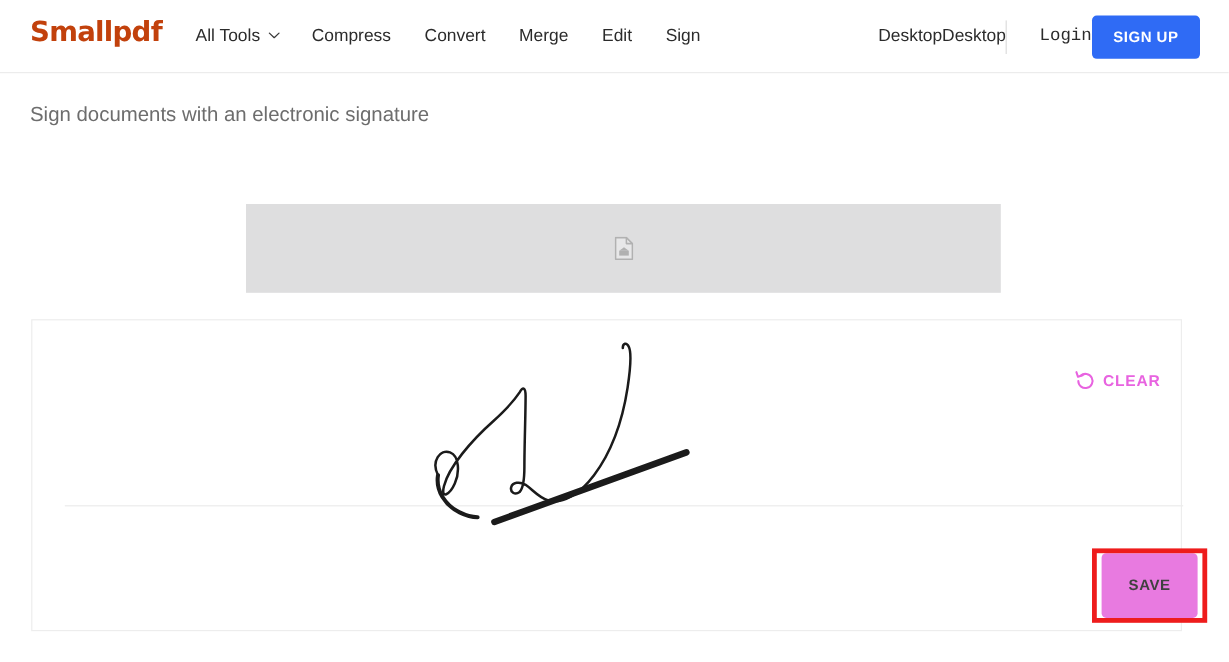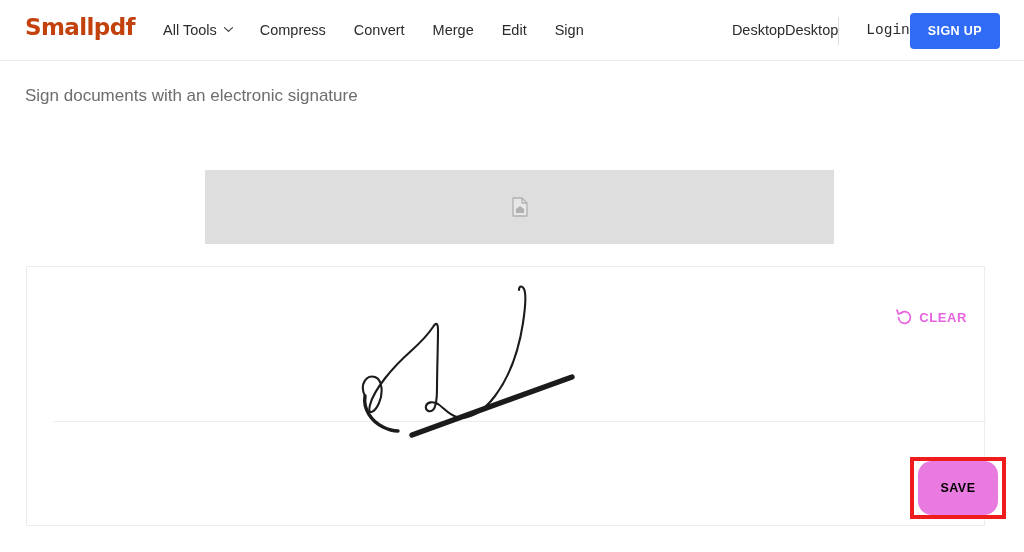--- a/index.html
+++ b/index.html
@@ -203,22 +203,22 @@
   }
 
   .save-btn {
     position: absolute;
     left: 918px;
     top: 461px;
     width: 80px;
     height: 54px;
     background: #e87ae0;
     border: none;
-    border-radius: 14px;
-    color: #000000;
+    border-radius: 4px;
+    color: #404040;
     font-size: 12.5px;
     font-weight: 700;
     letter-spacing: 0.5px;
     cursor: pointer;
     font-family: "Liberation Sans", sans-serif;
     display: flex;
     align-items: center;
     justify-content: center;
   }
 </style>

